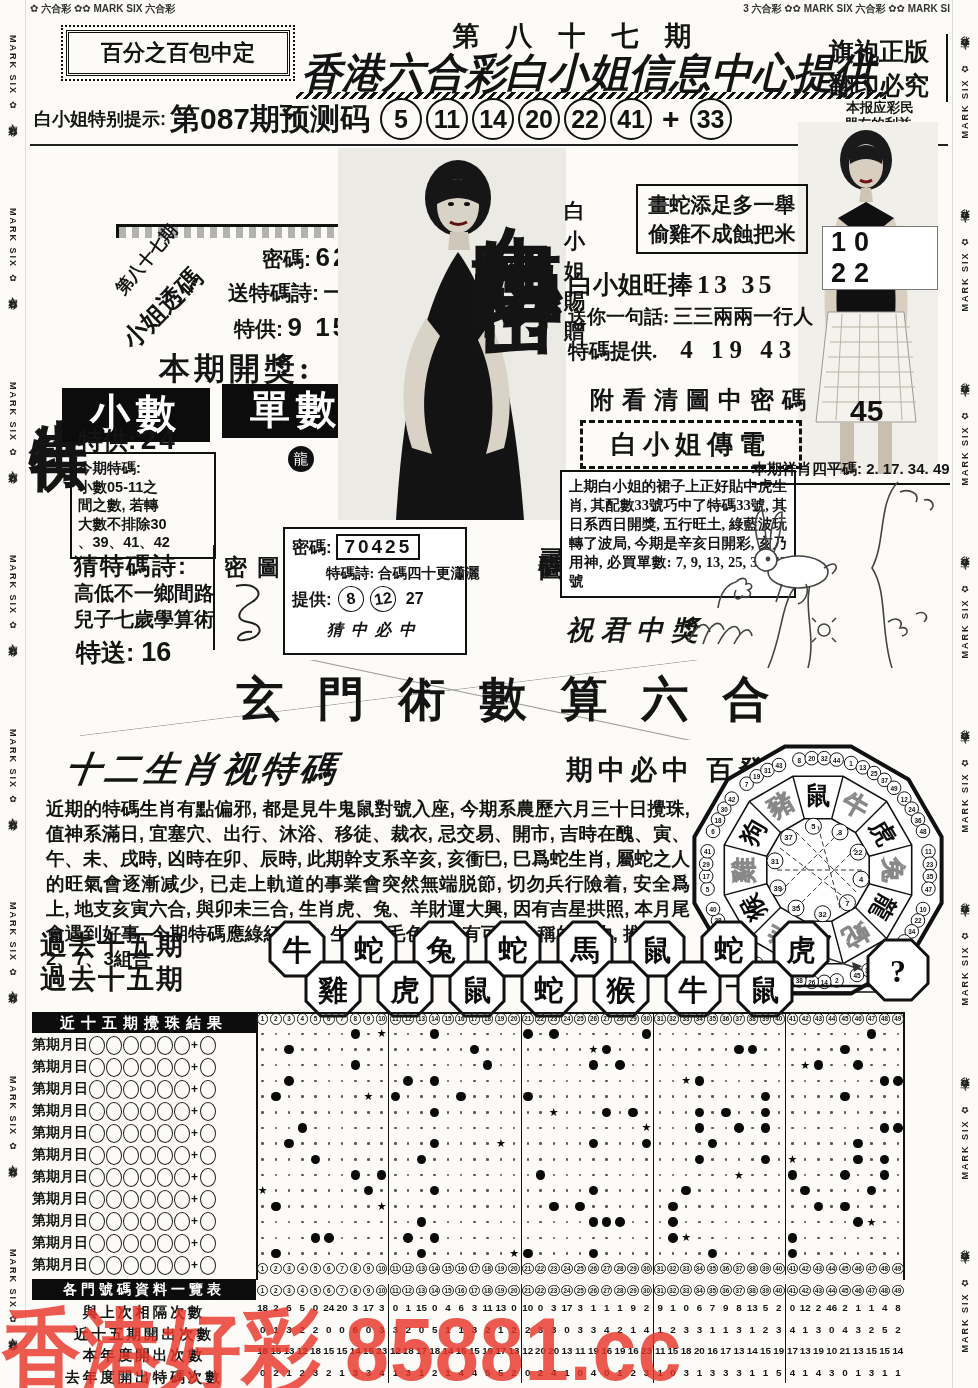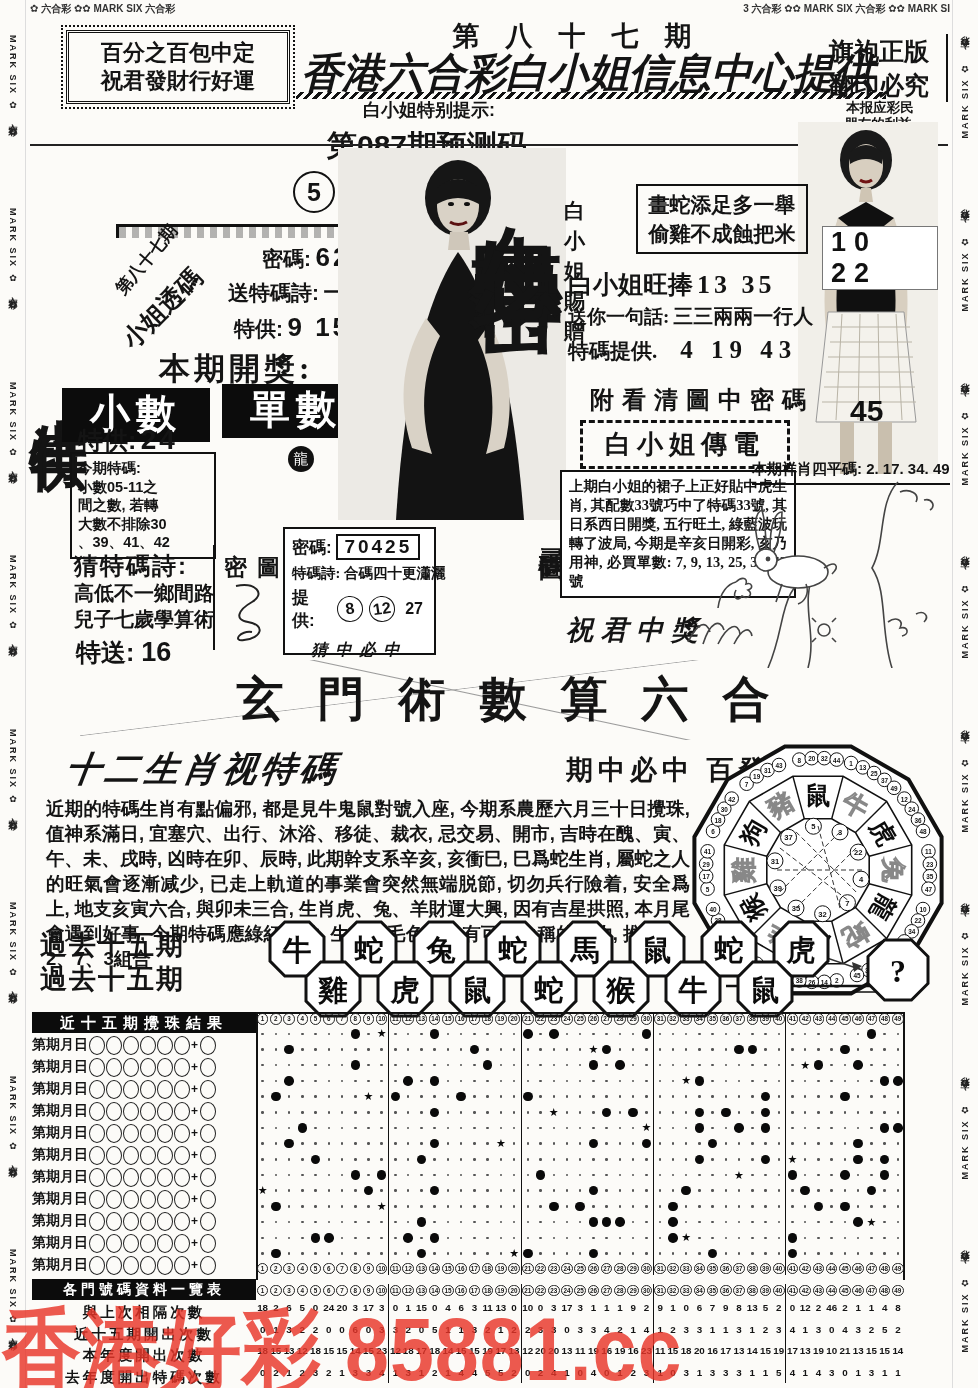--- a/index.html
+++ b/index.html
@@ -1,40 +1,40 @@
 <!DOCTYPE html>
 <html><head>
 <meta charset="utf-8">
 <style>
   html,body{margin:0;padding:0;background:#888;}
   .page{position:relative;width:978px;height:1388px;background:#fcfbf8;color:#141414;
         font-family:"Liberation Sans","DejaVu Sans",sans-serif;overflow:hidden;margin:0 auto;}
   .page *{box-sizing:border-box;}
   .abs{position:absolute;}
   .serif{font-family:"Liberation Serif","DejaVu Serif",serif;}
-  .b{font-weight:bold;}
+  .b{font-weight:bold;margin-left:34px;}
   
   .rail{position:absolute;top:0;bottom:0;width:26px;display:flex;flex-direction:column;
         justify-content:space-around;align-items:center;overflow:hidden;}
   .rail-left{left:0;border-right:1px solid #ddd;}
   .rail-right{right:0;border-left:1px solid #ddd;}
   .rail-item{writing-mode:vertical-rl;font-size:9px;font-weight:bold;letter-spacing:2px;color:#222;white-space:nowrap;}
   .rail-right .rail-item{transform:rotate(180deg);}
   .top-strip{left:30px;top:2px;width:920px;display:flex;justify-content:space-between;
              font-size:10px;font-weight:bold;color:#333;}
   
   .promo-box{left:66px;top:30px;width:224px;border:3px double #111;outline:2px dotted #111;outline-offset:3px;
              padding:6px 8px;text-align:center;font-size:22px;font-weight:bold;line-height:28px;}
   .issue{left:290px;top:18px;width:590px;text-align:center;font-size:27px;font-weight:bold;letter-spacing:26px;}
   .masthead{left:288px;top:46px;width:600px;text-align:center;font-size:41px;font-weight:900;font-style:italic;}
   .masthead-line{left:296px;top:92px;width:590px;height:7px;
       background:repeating-linear-gradient(-45deg,#111 0 3px,transparent 3px 6.5px);}
   .rights-box{left:818px;top:34px;width:130px;font-size:25px;font-weight:900;line-height:34px;
               text-align:center;border-right:2.5px solid #111;padding-right:6px;}
-  .pred-row{left:34px;top:98px;width:790px;display:flex;align-items:center;gap:4px;flex-direction:column;}
+  .pred-row{left:34px;top:98px;width:790px;display:flex;align-items:center;gap:4px;}
   .pred-label{font-size:18px;font-weight:bold;white-space:nowrap;}
   .pred-title{font-size:30px;font-weight:900;white-space:nowrap;margin-right:4px;}
   .pnum{flex:none;width:42px;height:42px;border:2.5px solid #111;border-radius:50%;
         font-size:25px;font-weight:bold;line-height:38px;text-align:center;margin:0 2px;}
   .pplus{font-size:30px;font-weight:bold;margin:0 4px;}
   .hnote{left:812px;top:100px;width:136px;font-size:13.5px;font-weight:900;line-height:16px;text-align:center;}
   .toprule{left:30px;top:144px;width:918px;border-top:2px solid #222;}
   
   .vert-title{left:28px;top:372px;writing-mode:vertical-rl;font-size:58px;font-weight:900;
               font-family:"Liberation Serif","DejaVu Serif",serif;letter-spacing:6px;line-height:60px;}
@@ -53,21 +53,21 @@
   .note-box{left:70px;top:452px;width:146px;border:2.5px solid #111;padding:5px 6px;
             font-size:14.5px;font-weight:bold;line-height:18.5px;white-space:nowrap;}
   .seal{left:288px;top:446px;width:26px;height:26px;background:#111;color:#fff;border-radius:50%;
         font-size:15px;text-align:center;line-height:26px;}
   .guess-label{left:74px;top:550px;font-size:24px;font-weight:900;letter-spacing:2px;}
   .verse{left:74px;font-size:20px;font-weight:bold;font-family:"Liberation Serif","DejaVu Serif",serif;white-space:nowrap;}
   .send{left:76px;top:636px;font-size:25px;font-weight:900;}
   .vsep{left:213px;top:545px;height:105px;border-left:2px solid #111;}
   .mitu{left:224px;top:552px;font-size:23px;font-weight:900;letter-spacing:10px;
         font-family:"Liberation Serif","DejaVu Serif",serif;}
-  .secret-box{left:283px;top:527px;width:153px;height:128px;border:2.5px solid #111;padding:5px 7px;background:#fff;}
+  .secret-box{left:283px;top:527px;width:184px;height:128px;border:2.5px solid #111;padding:5px 7px;background:#fff;}
   .secret-box .row1{font-size:17px;font-weight:900;}
   .code-frame{display:inline-block;border:2px solid #111;padding:0 6px;font-size:19px;letter-spacing:3px;}
   .secret-box .row2{font-size:14.5px;font-weight:bold;margin-top:4px;white-space:nowrap;
                     font-family:"Liberation Serif","DejaVu Serif",serif;}
   .secret-box .row3{font-size:17px;font-weight:900;margin-top:3px;display:flex;align-items:center;gap:6px;}
   .gnum{width:26px;height:26px;border:1.5px solid #111;border-radius:50%;text-align:center;
         line-height:24px;font-size:16px;transform:rotate(-8deg);}
   .gnum.plain{border-color:transparent;transform:none;}
   .secret-foot{font-size:16px;font-weight:bold;text-align:center;letter-spacing:8px;margin-top:8px;
                font-family:"Liberation Serif","DejaVu Serif",serif;font-style:italic;}
@@ -83,21 +83,21 @@
   .vsub{left:534px;top:528px;writing-mode:vertical-rl;font-size:26px;font-weight:900;
         font-family:"Liberation Serif","DejaVu Serif",serif;letter-spacing:4px;}
   
   .gift{left:564px;top:196px;width:66px;font-size:21px;font-weight:bold;line-height:30px;
         letter-spacing:14px;font-family:"Liberation Serif","DejaVu Serif",serif;}
   .couplet{left:636px;top:184px;width:172px;border:2.5px solid #111;padding:4px 6px;text-align:center;
            font-size:21px;font-weight:900;line-height:29px;white-space:nowrap;}
   .rline{white-space:nowrap;font-family:"Liberation Serif","DejaVu Serif",serif;}
   .see-note{left:590px;top:384px;font-size:24px;font-weight:900;letter-spacing:8px;
             font-family:"Liberation Serif","DejaVu Serif",serif;}
-  .telegram{left:580px;top:420px;border:3px dashed #111;padding:4px 22px;font-size:26px;font-weight:900;
+  .telegram{left:580px;top:420px;border:3px dashed #111;padding:4px 28px;font-size:26px;font-weight:900;
             letter-spacing:6px;font-family:"Liberation Serif","DejaVu Serif",serif;}
   .rpara{left:560px;top:470px;width:236px;border:2px solid #111;padding:5px 7px;font-size:14.5px;
          font-weight:bold;line-height:19px;text-align:justify;background:#fff;
          font-family:"Liberation Serif","DejaVu Serif",serif;}
   .wish{left:566px;top:612px;font-size:27px;font-weight:900;font-style:italic;letter-spacing:8px;
         font-family:"Liberation Serif","DejaVu Serif",serif;}
   .flatcodes{left:752px;top:460px;font-size:15px;font-weight:900;border-bottom:2.5px solid #111;
              padding-bottom:4px;font-family:Liberation Sans, sans-serif;white-space:nowrap;}
   .rabbit{left:648px;top:472px;width:300px;height:196px;}
   
@@ -179,21 +179,20 @@
       <span class="rail-item">MARK SIX ✿ 六合彩 ✿</span>
     </div>
 
   <div class="abs top-strip">
     <span>✿ 六合彩 ✿✿ MARK SIX 六合彩</span>
     <span>3 六合彩 ✿✿ MARK SIX 六合彩 ✿✿ MARK SI</span>
   </div>
 
   <div class="abs promo-box">
     <div>百分之百包中定</div>
-    <div>祝君發財行好運</div>
   </div>
   <div class="abs issue serif">第八十七期</div>
   <div class="abs masthead serif">香港六合彩白小姐信息中心提供</div>
   <div class="abs masthead-line"></div>
   <div class="abs rights-box">
     <div>旗袍正版</div>
     <div>翻印必究</div>
   </div>
 
   <div class="abs pred-row">

